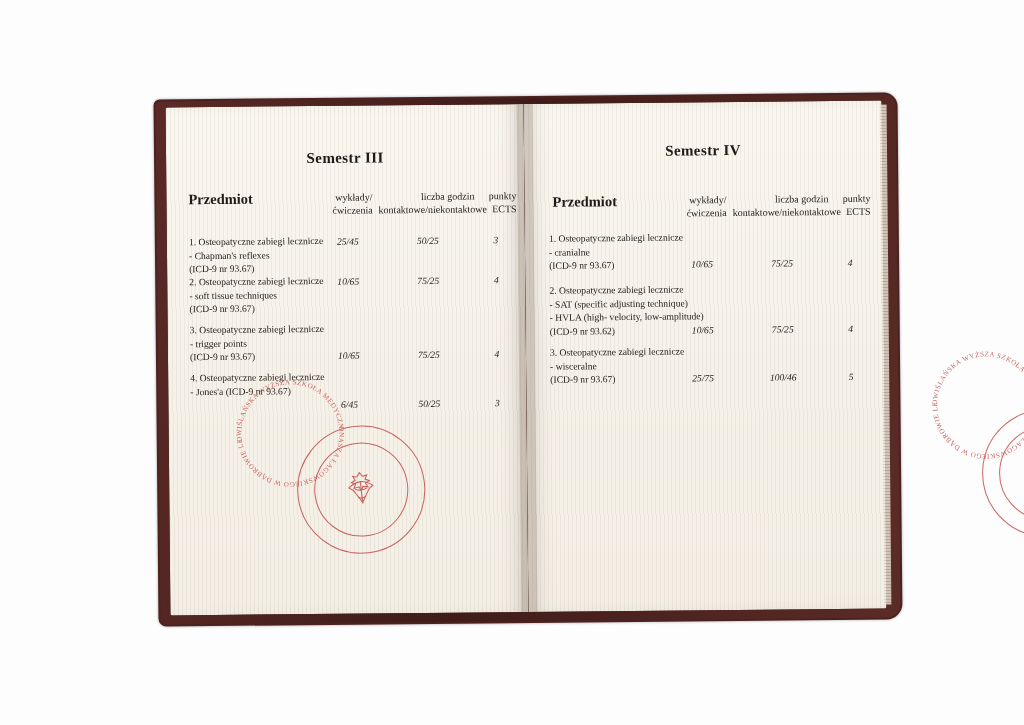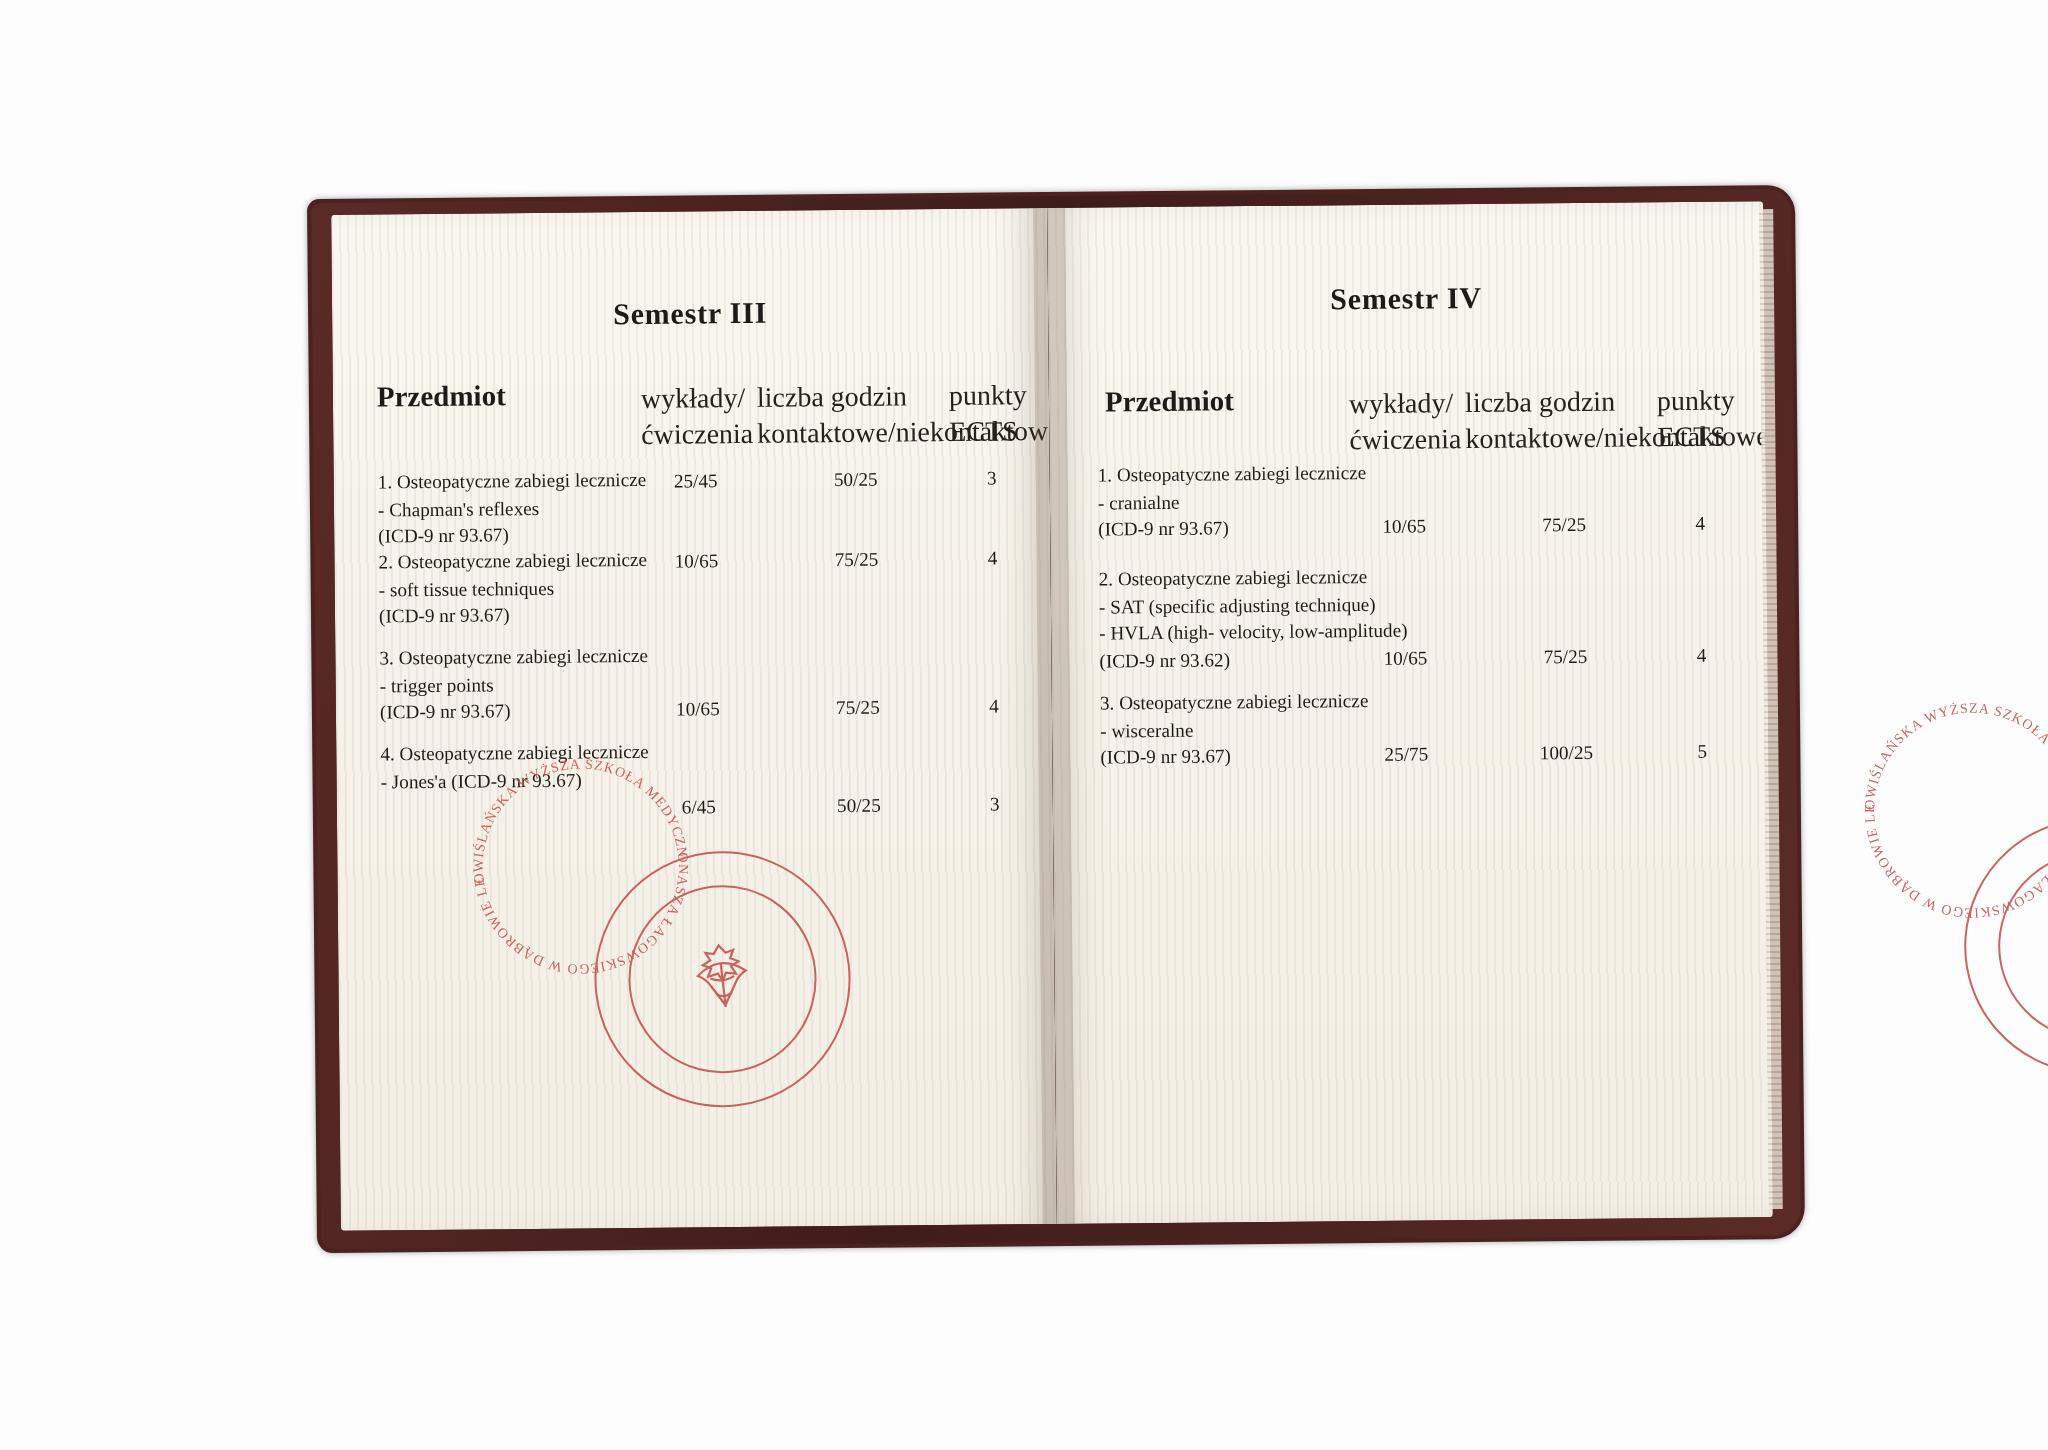--- a/index.html
+++ b/index.html
@@ -108,38 +108,39 @@
     letter-spacing: .4px;
   }
   .subject-head {
     position: absolute;
     font-weight: bold;
     font-size: 14.5px;
     color: #1d1a18;
   }
   .col-head {
     position: absolute;
-    font-size: 14px;
+    font-size: 10px;
     line-height: 1.25;
-    text-align: left;
+    text-align: right;
     color: #26211d;
   }
   .entry {
     position: absolute;
     font-size: 9.6px;
     line-height: 1.42;
     color: #1f1b18;
     white-space: pre-line;
   }
   .num {
     position: absolute;
     font-size: 9.6px;
     color: #1f1b18;
     text-align: center;
     width: 58px;
+    font-style: italic;
   }
 
   
   .stamp {
     position: absolute;
     width: 128px;
     height: 128px;
     border-radius: 50%;
     color: #c4504d;
     opacity: .88;
@@ -261,21 +262,21 @@
      - HVLA (high- velocity, low-amplitude)
      (ICD-9 nr 93.62)</div>
       <div class="num" style="left:148px; top:222px;">10/65</div>
       <div class="num" style="left:228px; top:222px;">75/25</div>
       <div class="num" style="left:296px; top:222px;">4</div>
 
       <div class="entry" style="left:24px; top:242px; width:160px;">3. Osteopatyczne zabiegi lecznicze
      - wisceralne
      (ICD-9 nr 93.67)</div>
       <div class="num" style="left:148px; top:270px;text-align:center;">25/75</div>
-      <div class="num" style="left:228px; top:270px;">100/25</div>
+      <div class="num" style="left:228px; top:270px;">100/46</div>
       <div class="num" style="left:296px; top:270px;">5</div>
 
       <div class="stamp right-stamp">
         <div class="ring-outer"></div>
         <div class="ring-inner"></div>
         <svg width="128" height="128" viewBox="0 0 128 128" class="arc-text">
           <defs>
             <path id="arcTopR" d="M 15,64 A 49,49 0 0 1 113,64"></path>
             <path id="arcBotR" d="M 113,64 A 49,49 0 0 1 15,64"></path>
           </defs>

